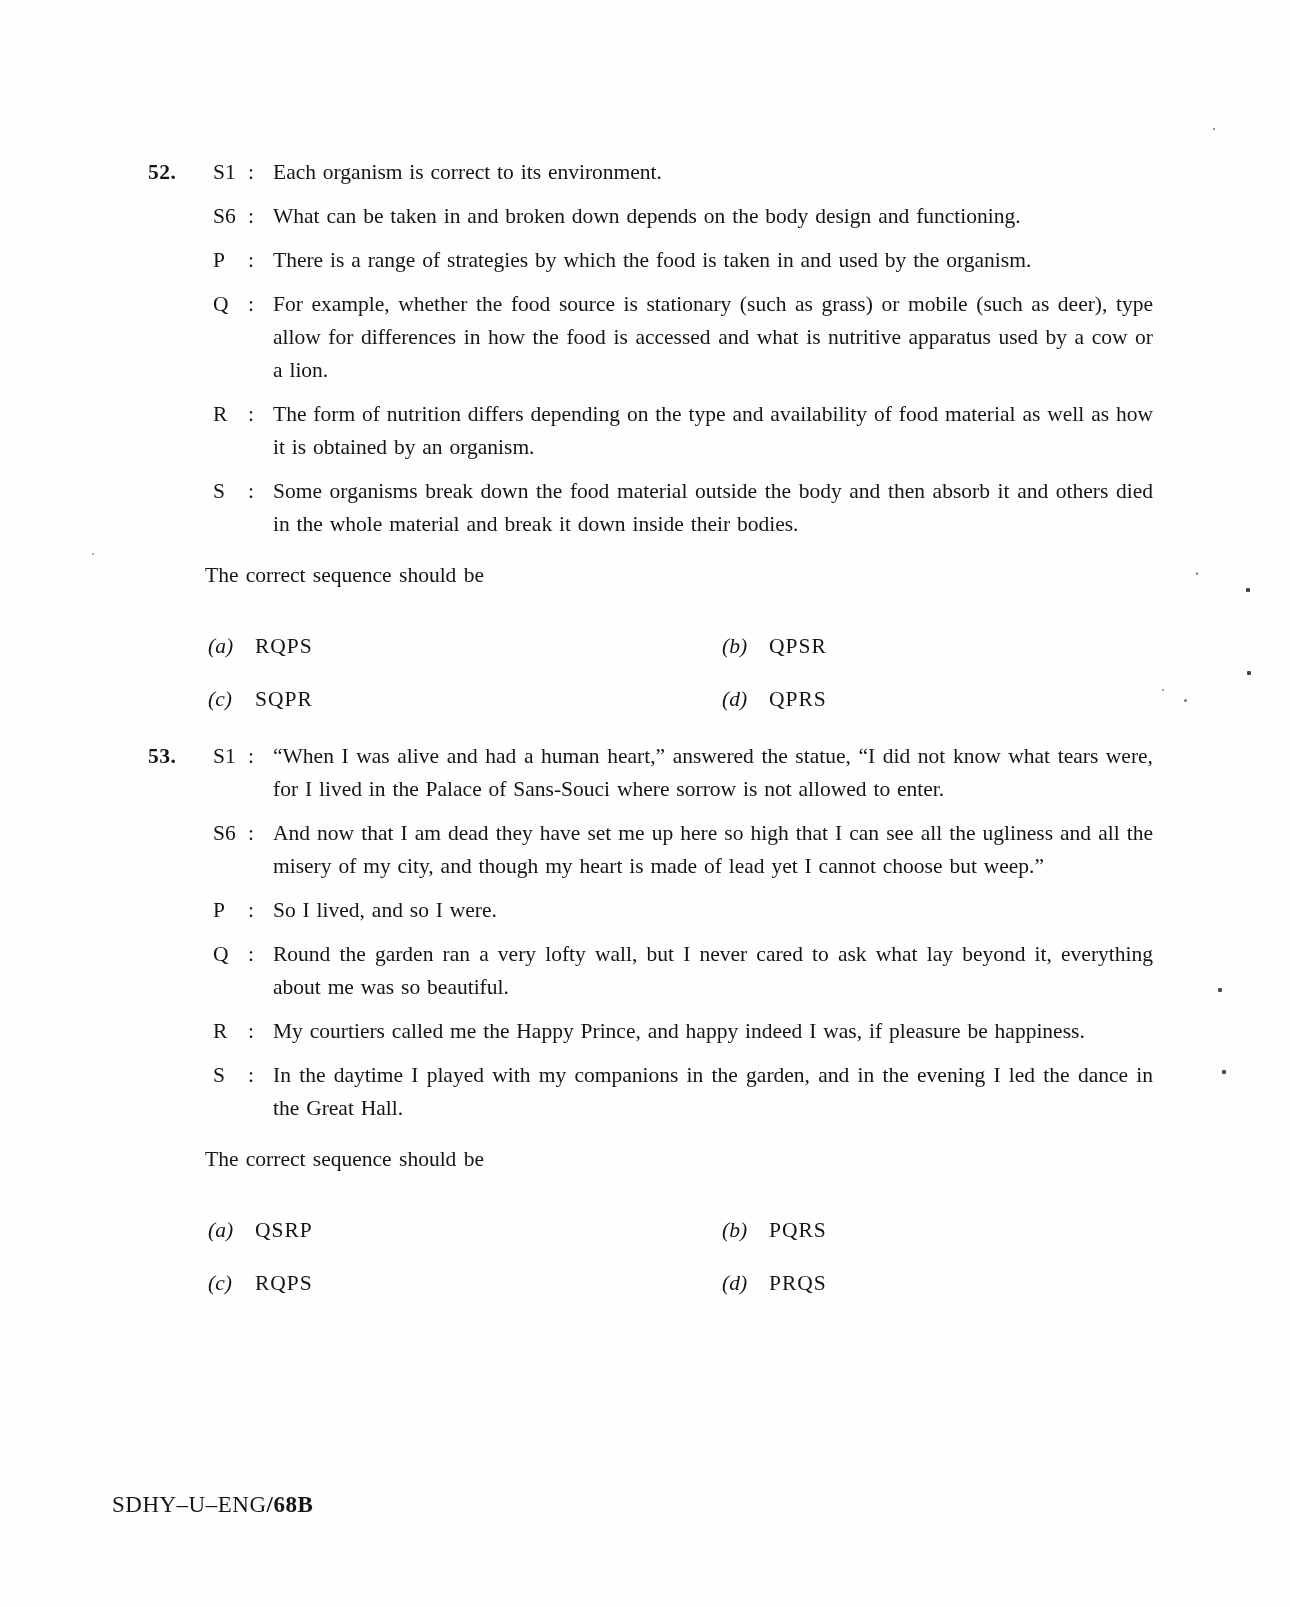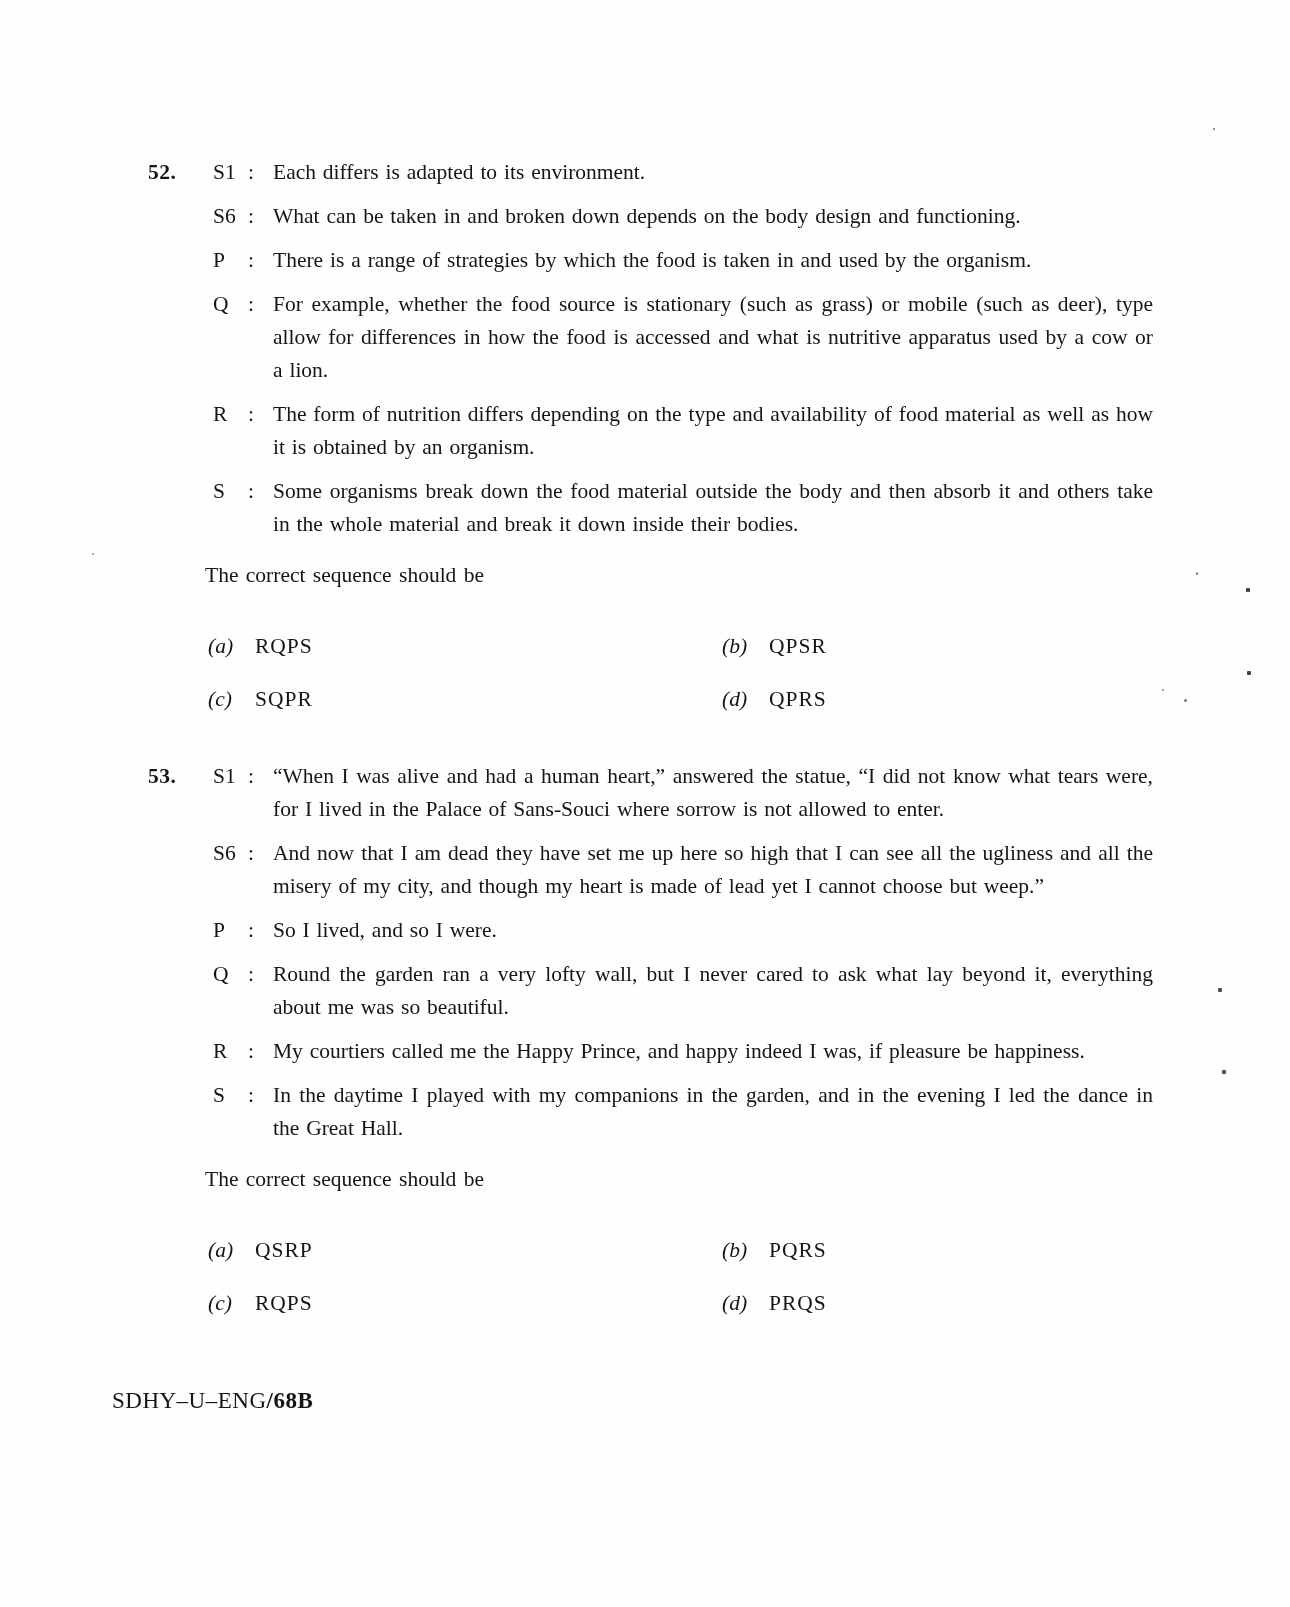--- a/index.html
+++ b/index.html
@@ -21,21 +21,21 @@
   .content {
     position: absolute;
     top: 156px;
     left: 0;
     width: 100%;
   }
   .question {
     position: relative;
   }
   .question + .question {
-    margin-top: 44px;
+    margin-top: 24px;
   }
   .qnum {
     position: absolute;
     left: 148px;
     top: 0;
     font-weight: bold;
     letter-spacing: 0.5px;
   }
   .qbody {
     margin-left: 213px;
@@ -81,21 +81,21 @@
     flex: 0 0 47px;
     font-style: italic;
   }
   .otext {
     letter-spacing: 1px;
     word-spacing: 2px;
   }
   .footer-code {
     position: absolute;
     left: 112px;
-    top: 1384px;
+    top: 1488px;
     font-size: 23px;
     letter-spacing: 0.5px;
     font-family: Liberation Serif, serif;
   }
   .footer-code b {
     font-weight: bold;
   }
   .footer-page {
     position: absolute;
     left: 0;
@@ -126,21 +126,21 @@
 <div class="page">
 
   <div class="content">
 
     <div class="question">
       <div class="qnum">52.</div>
       <div class="qbody">
         <div class="stmt">
           <span class="slabel">S1</span>
           <span class="scolon">:</span>
-          <span class="stext">Each differs is adapted to its environment.</span>
+          <span class="stext">Each organism is correct to its environment.</span>
         </div>
         <div class="stmt">
           <span class="slabel">S6</span>
           <span class="scolon">:</span>
           <span class="stext">What can be taken in and broken down depends on the body design and functioning.</span>
         </div>
         <div class="stmt">
           <span class="slabel">P</span>
           <span class="scolon">:</span>
           <span class="stext">There is a range of strategies by which the food is taken in and used by the organism.</span>
@@ -151,21 +151,21 @@
           <span class="stext">For example, whether the food source is stationary (such as grass) or mobile (such as deer), type allow for differences in how the food is accessed and what is nutritive apparatus used by a cow or a lion.</span>
         </div>
         <div class="stmt">
           <span class="slabel">R</span>
           <span class="scolon">:</span>
           <span class="stext">The form of nutrition differs depending on the type and availability of food material as well as how it is obtained by an organism.</span>
         </div>
         <div class="stmt">
           <span class="slabel">S</span>
           <span class="scolon">:</span>
-          <span class="stext">Some organisms break down the food material outside the body and then absorb it and others take in the whole material and break it down inside their bodies.</span>
+          <span class="stext">Some organisms break down the food material outside the body and then absorb it and others died in the whole material and break it down inside their bodies.</span>
         </div>
       </div>
       <div class="prompt">The correct sequence should be</div>
       <div class="options">
         <div class="opt-row">
           <div class="opt col1">
             <span class="olabel">(a)</span>
             <span class="otext">RQPS</span>
           </div>
           <div class="opt">

